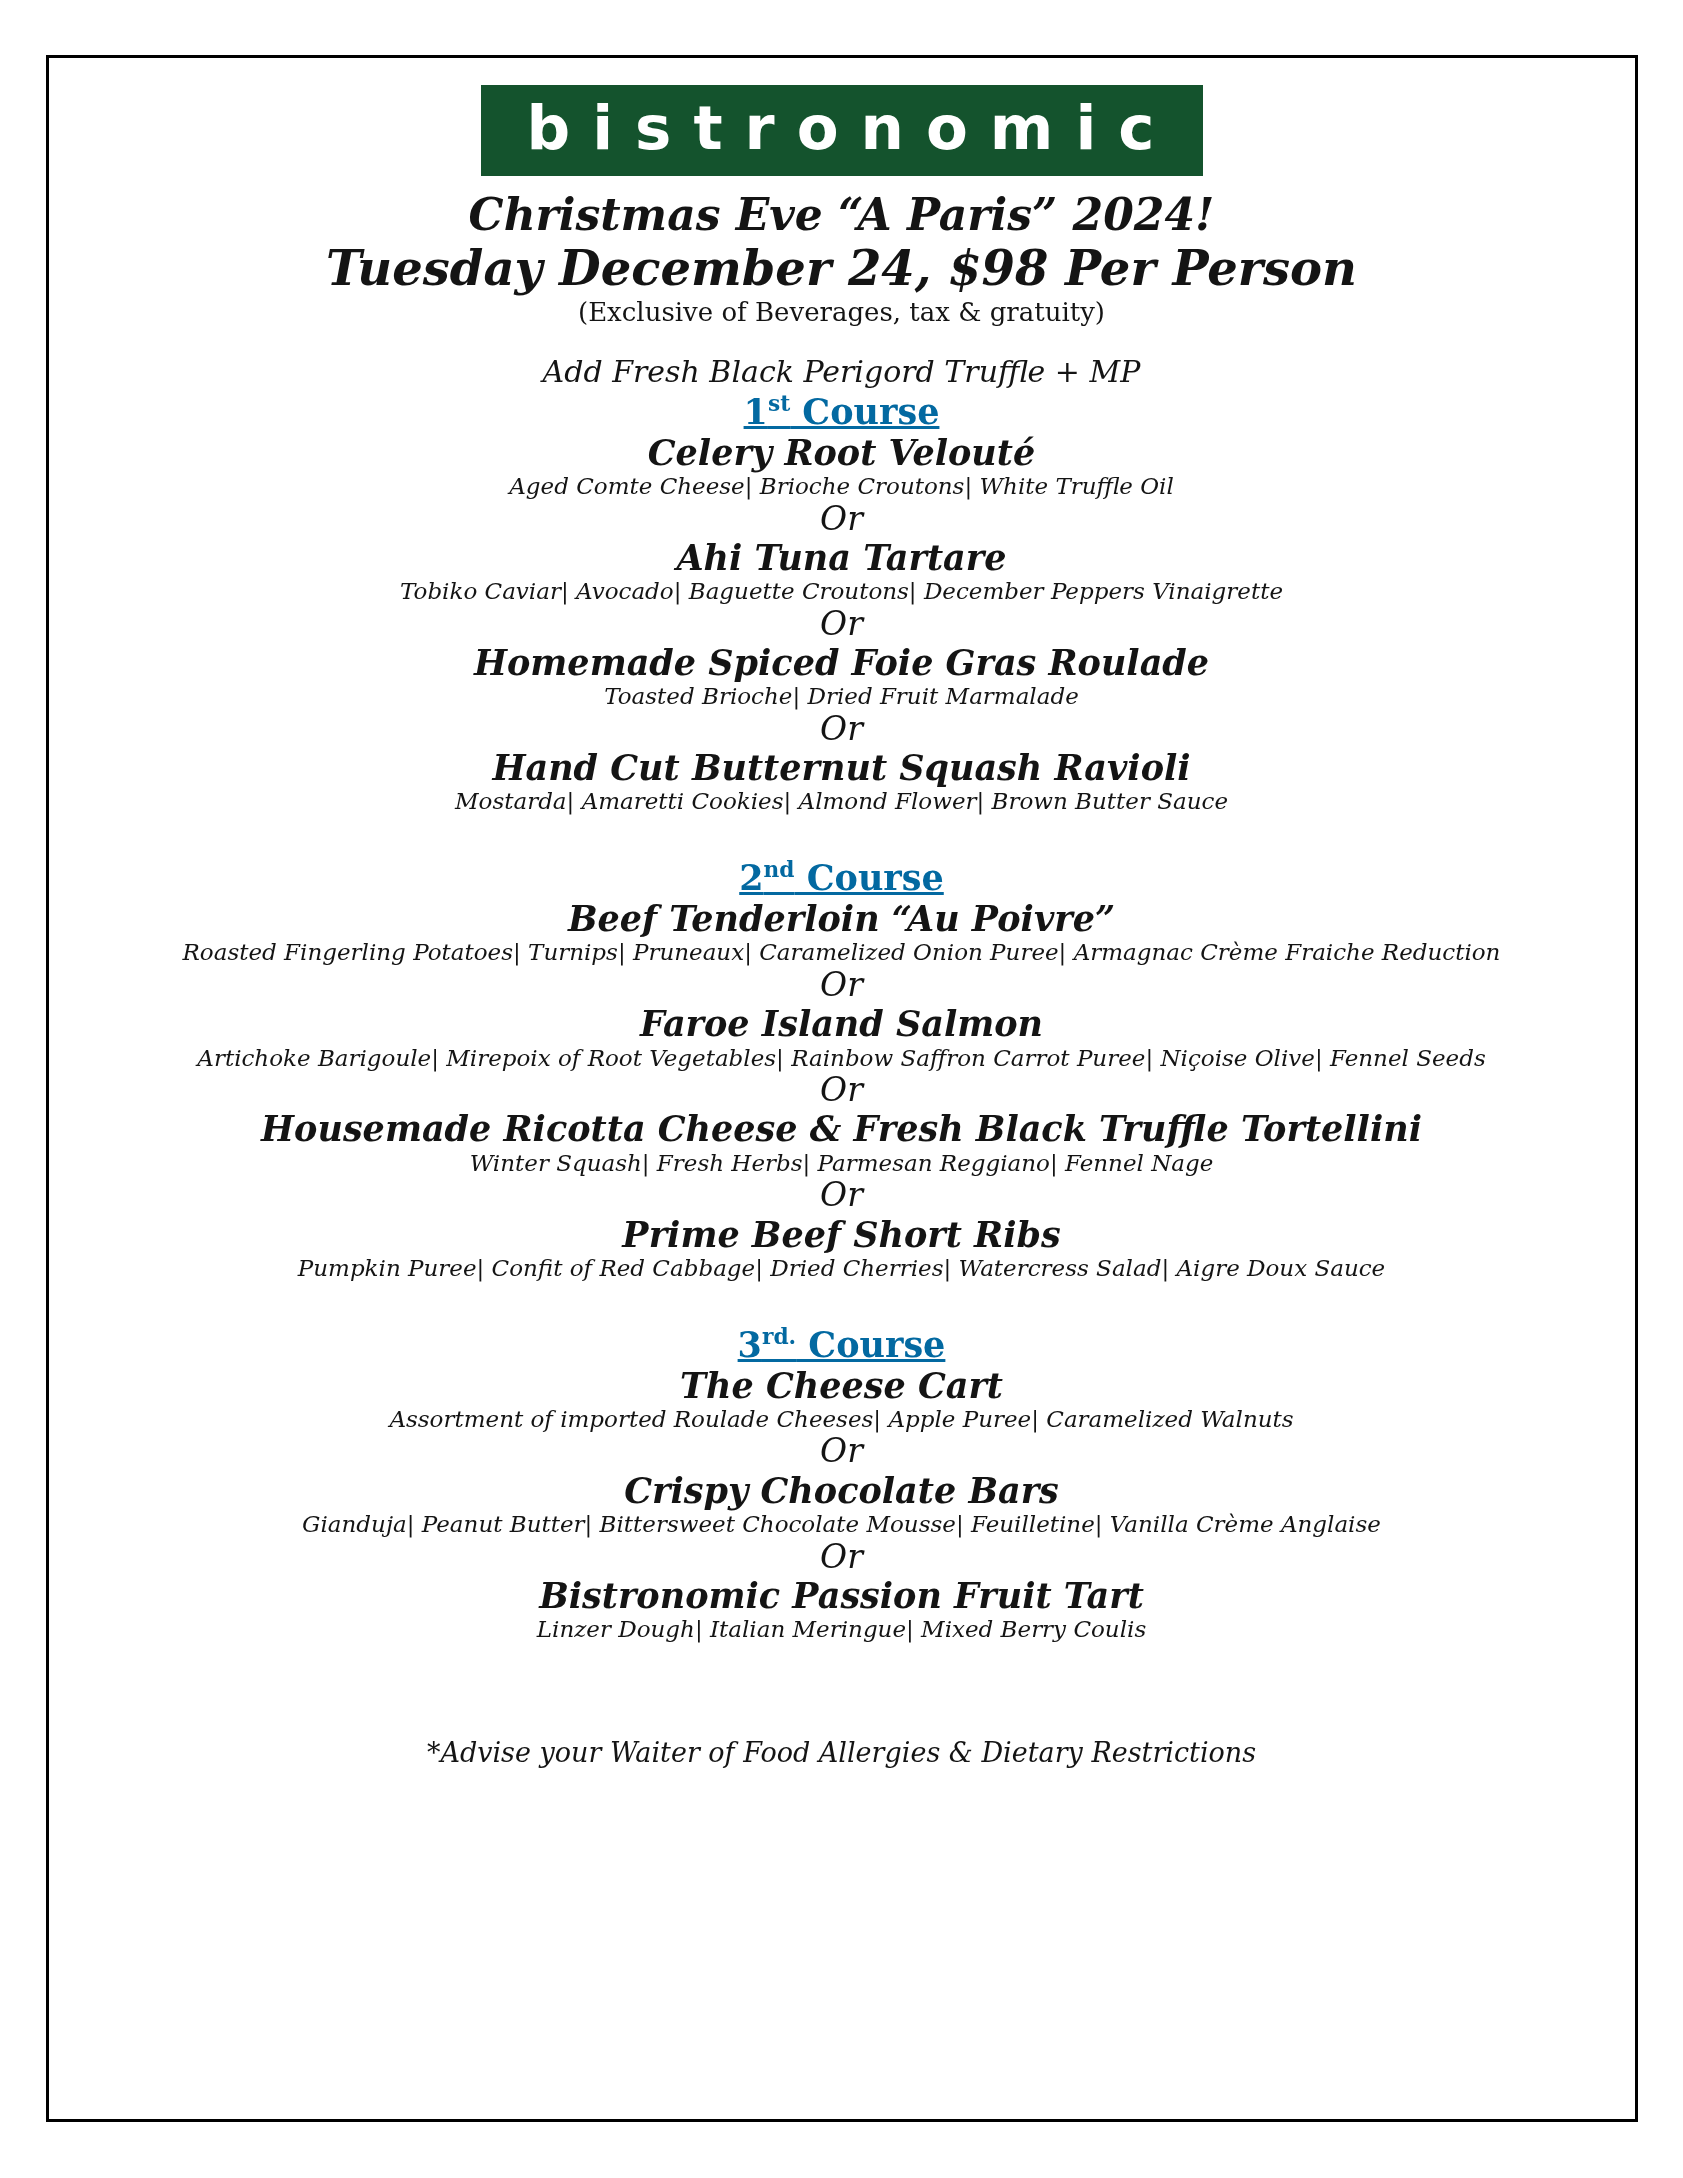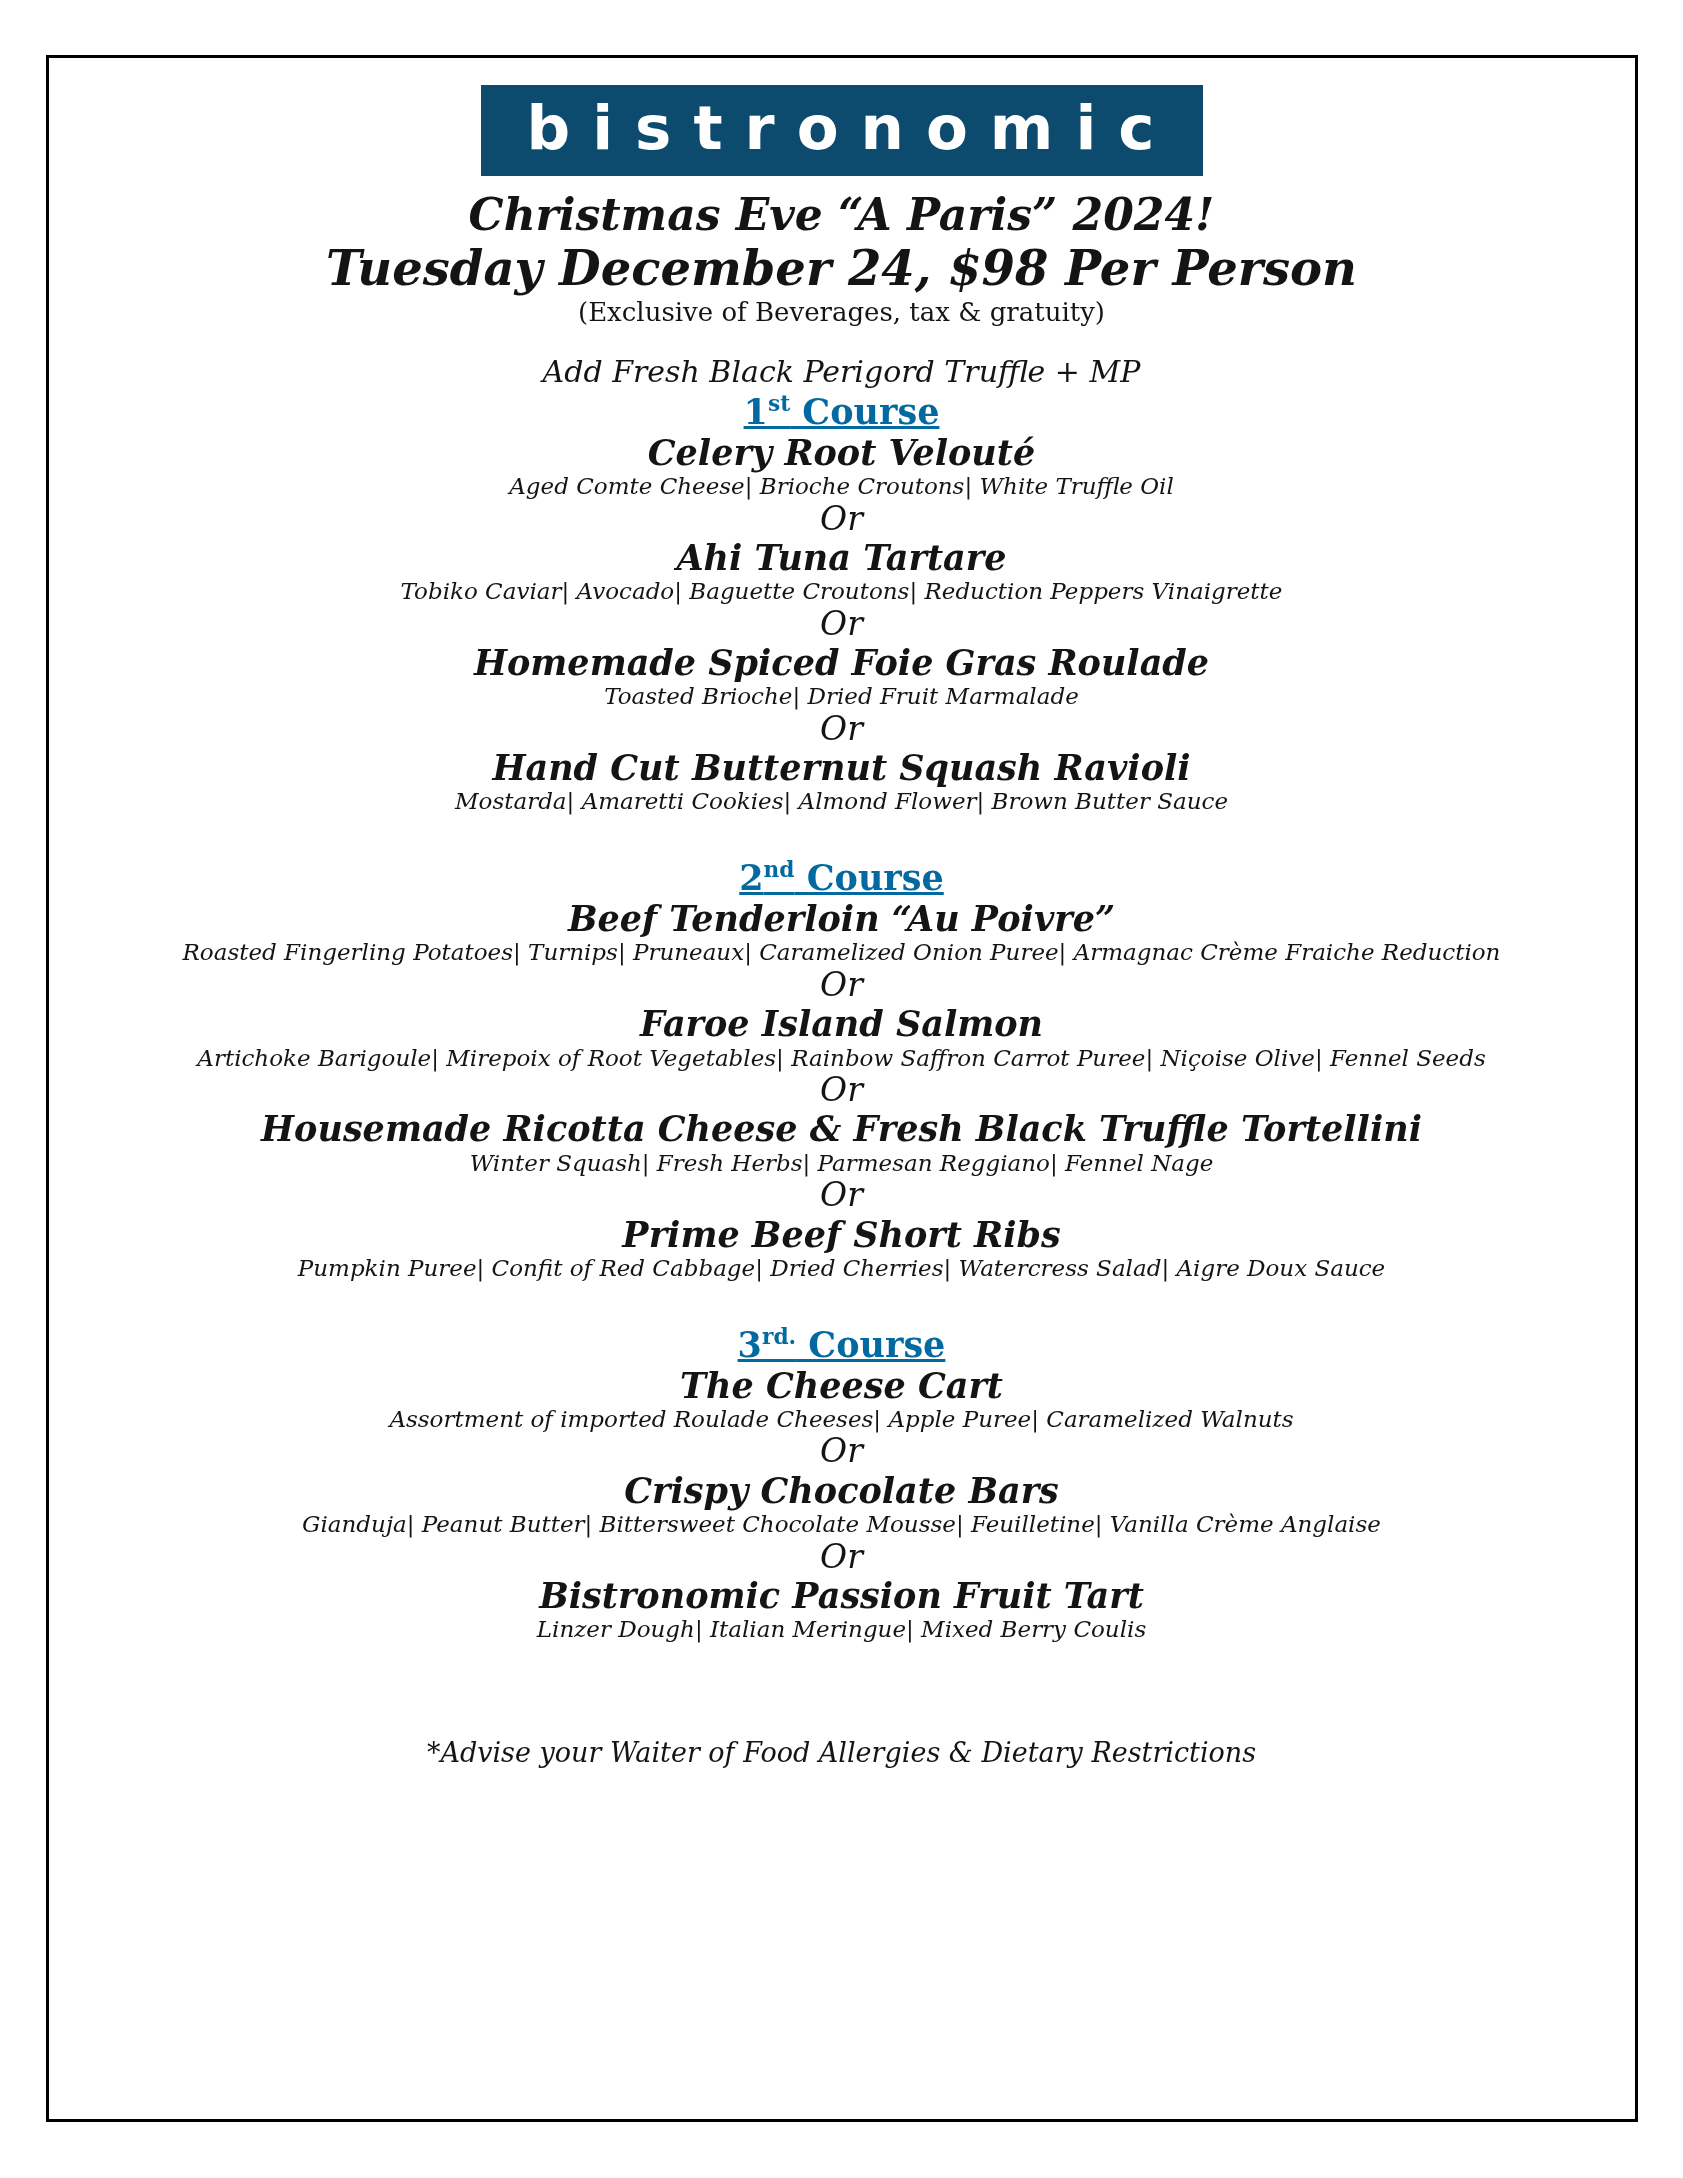--- a/index.html
+++ b/index.html
@@ -19,21 +19,21 @@
     border: 3px solid #000000;
   }
   .content {
     position: absolute;
     left: 109px; top: 85px;
     width: 1465px;
     text-align: center;
   }
   .logo {
     display: inline-block;
-    background: #0c4a6e;
+    background: #14532d;
     padding: 12px 26px 18px 46px;
     margin-bottom: 14px;
   }
   .logo-text {
     font-family: "DejaVu Sans", "Liberation Sans", sans-serif;
     font-weight: 800;
     font-size: 61px;
     line-height: 1;
     color: #ffffff;
     letter-spacing: 22px;
@@ -104,21 +104,21 @@
     <section class="course">
       <div class="course-header">
         <span class="ct"><span>1</span><sup>st</sup><span> Course</span></span>
       </div>
 
       <div class="dish-name">Celery Root Velouté</div>
       <div class="dish-desc">Aged Comte Cheese| Brioche Croutons| White Truffle Oil</div>
       <div class="or">Or</div>
 
       <div class="dish-name">Ahi Tuna Tartare</div>
-      <div class="dish-desc">Tobiko Caviar| Avocado| Baguette Croutons| Reduction Peppers Vinaigrette</div>
+      <div class="dish-desc">Tobiko Caviar| Avocado| Baguette Croutons| December Peppers Vinaigrette</div>
       <div class="or">Or</div>
 
       <div class="dish-name">Homemade Spiced Foie Gras Roulade</div>
       <div class="dish-desc">Toasted Brioche| Dried Fruit Marmalade</div>
       <div class="or">Or</div>
 
       <div class="dish-name">Hand Cut Butternut Squash Ravioli</div>
       <div class="dish-desc">Mostarda| Amaretti Cookies| Almond Flower| Brown Butter Sauce</div>
     </section>
 

